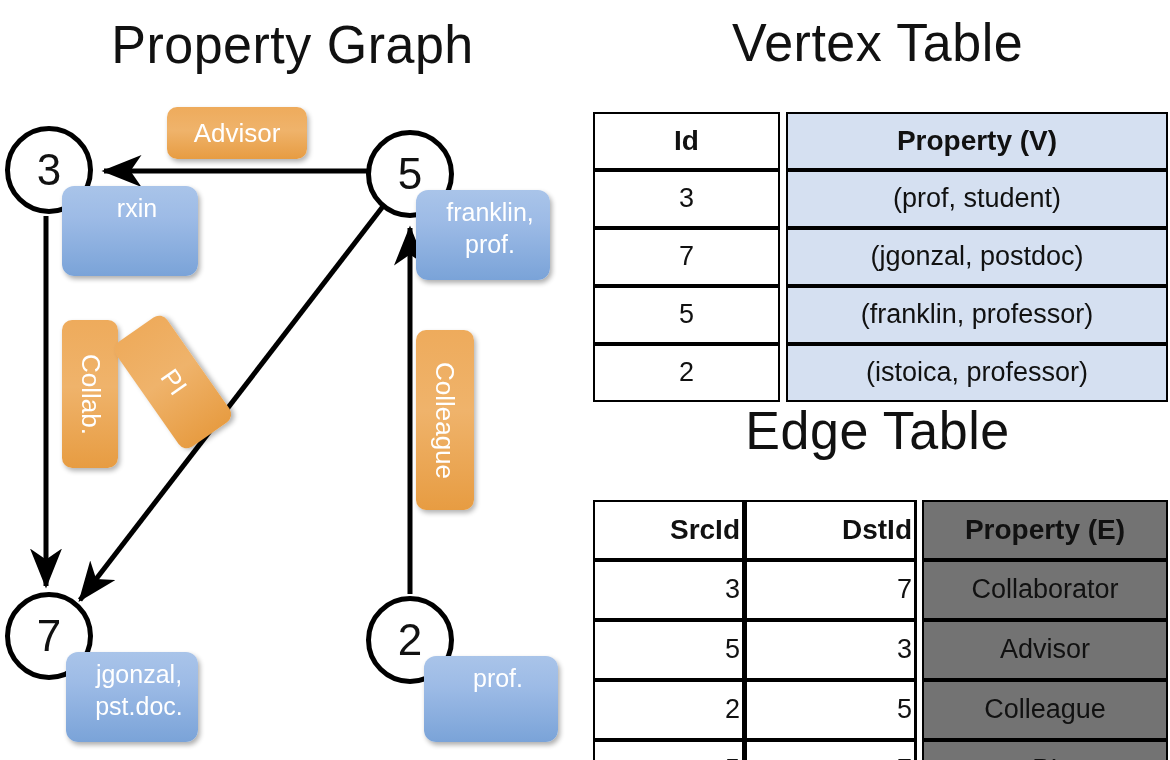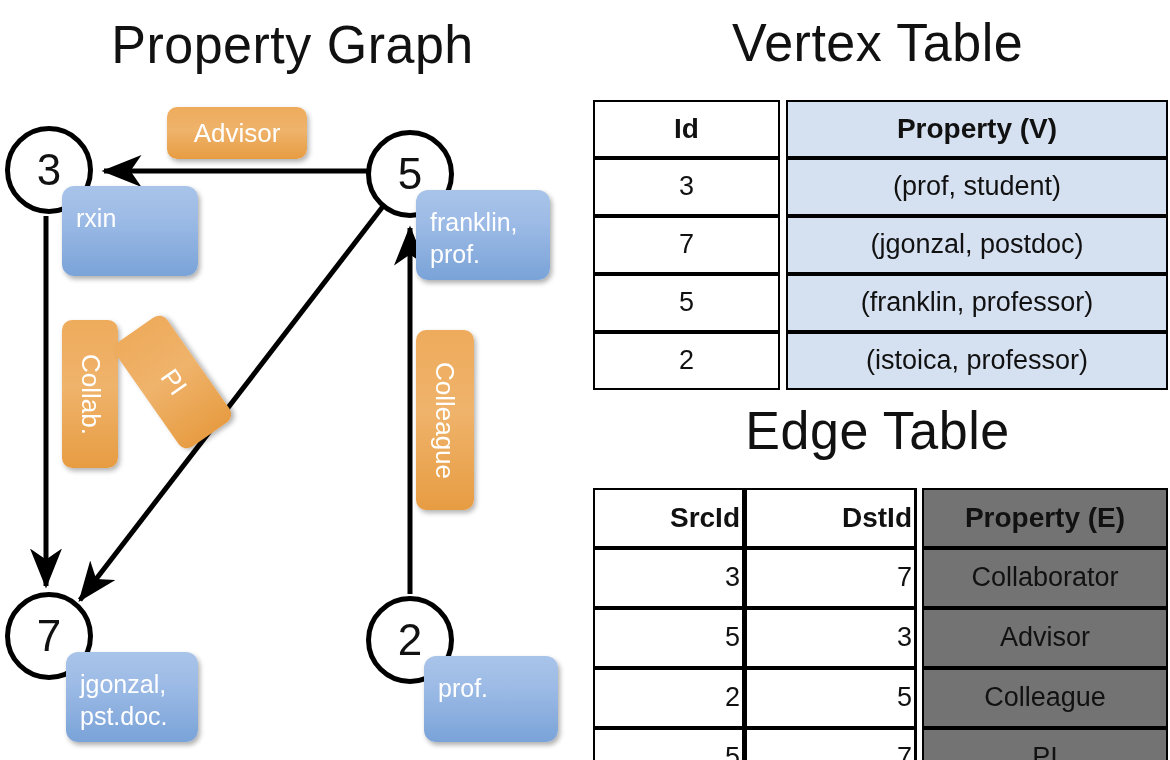--- a/index.html
+++ b/index.html
@@ -57,23 +57,24 @@
   
   .prop-box {
     position: absolute;
     border-radius: 12px;
     background: linear-gradient(to bottom, #a9c4e9 0%, #9dbbe6 35%, #7aa3d8 100%);
     box-shadow: 2px 3px 5px rgba(0,0,0,0.32);
     color: #ffffff;
     font-size: 25px;
     font-weight: 300;
     line-height: 1.28;
-    padding: 16px 0 10px 14px;
+    padding: 6px 0 10px 14px;
     box-sizing: border-box;
     z-index: 4;
+    text-align: center;
   }
   #prop-rxin     { left: 62px;  top: 186px; width: 136px; height: 90px; }
   #prop-franklin { left: 416px; top: 190px; width: 134px; height: 90px; }
   #prop-jgonzal  { left: 66px;  top: 652px; width: 132px; height: 90px; }
   #prop-istoica  { left: 424px; top: 656px; width: 134px; height: 86px; }
 
   
   .edge-label {
     position: absolute;
     border-radius: 10px;
@@ -89,21 +90,21 @@
   }
   #edge-advisor   { left: 167px; top: 107px; width: 140px; height: 52px; }
   #edge-collab    { left: 62px;  top: 320px; width: 56px;  height: 148px; }
   #edge-colleague { left: 416px; top: 330px; width: 58px;  height: 180px; }
   #edge-pi        { left: 142px; top: 318px; width: 62px;  height: 128px;
                     transform: rotate(-35deg); }
   .vtext { transform: rotate(90deg); }
   .pitext { transform: rotate(90deg); }
 
   
-  .tbl { position: absolute; border-collapse: separate; border-spacing: 0; }
+  .tbl { position: absolute; border-collapse: separate; border-spacing: 0; margin-top: 12px; }
   .tbl td, .tbl th {
     border: 2.5px solid #000;
     font-size: 27px;
     font-weight: 300;
     text-align: center;
     padding: 4px 2px;
     color: #111;
     line-height: 1.18;
     font-family: "Liberation Sans", sans-serif;
   }

